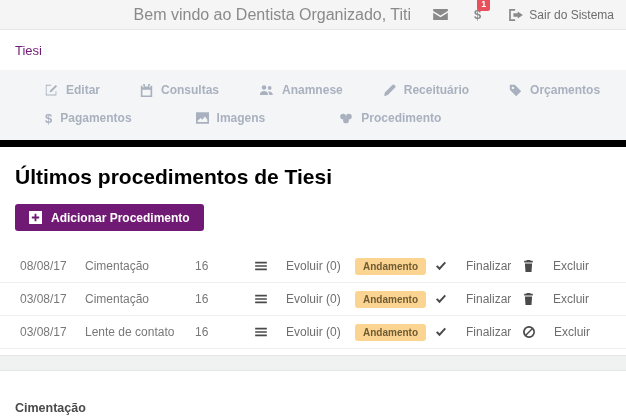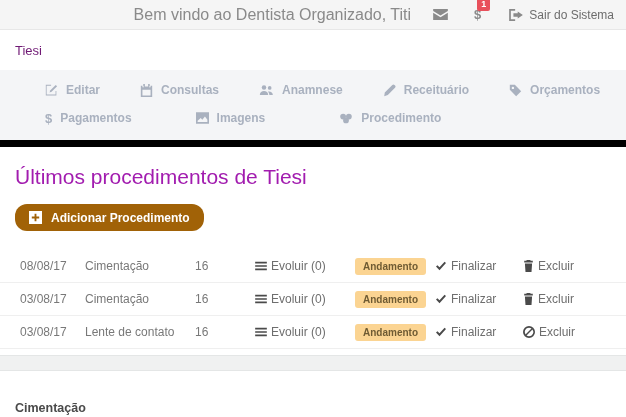--- a/index.html
+++ b/index.html
@@ -25,32 +25,32 @@
   
   .tabs-area { background:#f4f5f7; border-bottom:7px solid #000000; padding:6px 0 8px 30px; }
   .tab-row { display:flex; align-items:center; height:28px; }
   .tab { display:inline-flex; align-items:center; gap:8px; color:#a9b1bf; font-weight:bold;
     font-size:12px; padding:0 15px; height:28px; cursor:pointer; margin-right:10px; white-space:nowrap; }
   .tab .ticon { display:inline-flex; align-items:center; }
   .dollar-glyph { font-weight:bold; font-size:13px; }
 
   
   .content { background:#fff; }
-  .page-title { margin:18px 0 0 15px; font-size:21px; font-weight:400; color:#a21caf; }
+  .page-title { margin:18px 0 0 15px; font-size:21px; font-weight:700; color:#000000; }
   .add-btn { margin:15px 0 0 15px; display:inline-flex; align-items:center; gap:9px;
-    background:#a16207; color:#fff; border:none; border-radius:12px; height:27px;
+    background:#701a75; color:#fff; border:none; border-radius:3px; height:27px;
     padding:0 14px; font-family:inherit; font-size:12px; font-weight:bold; cursor:pointer; }
 
   
   .proc-table { margin-top:19px; }
   .trow { display:grid; grid-template-columns:65px 110px 60px 100px 80px 88px 1fr;
     align-items:center; padding-left:20px; }
   .thead { height:25px; color:#4f4f4f; font-weight:bold; border-bottom:1px solid #e4e4e4; }
   .tbody-row { height:33px; border-bottom:1px solid #efefef; color:#787878; }
-  .cell-action { display:inline-flex; align-items:center; gap:4px; color:#6e6e6e; cursor:pointer; }
+  .cell-action { display:inline-flex; align-items:center; gap:19px; color:#6e6e6e; cursor:pointer; }
   .cell-action .aicon { display:inline-flex; color:#4a4a4a; }
   .status-badge { display:inline-block; background:#fbd492; color:#6f5b33; font-size:10px;
     font-weight:bold; padding:3px 8px; border-radius:3px; cursor:default; }
 
   
   .section-band { margin-top:6px; height:16px; background:#f0f1f1;
     border-top:1px solid #e4e6e6; border-bottom:1px solid #e4e6e6; }
   .footer-row { display:flex; align-items:center; justify-content:space-between; padding:13px 15px 0 15px; }
   .evolucoes-title { font-weight:bold; color:#4a4a4a; font-size:12.5px; }
   .print-link { display:inline-flex; align-items:center; gap:13px; cursor:pointer;margin-top:34px; }

